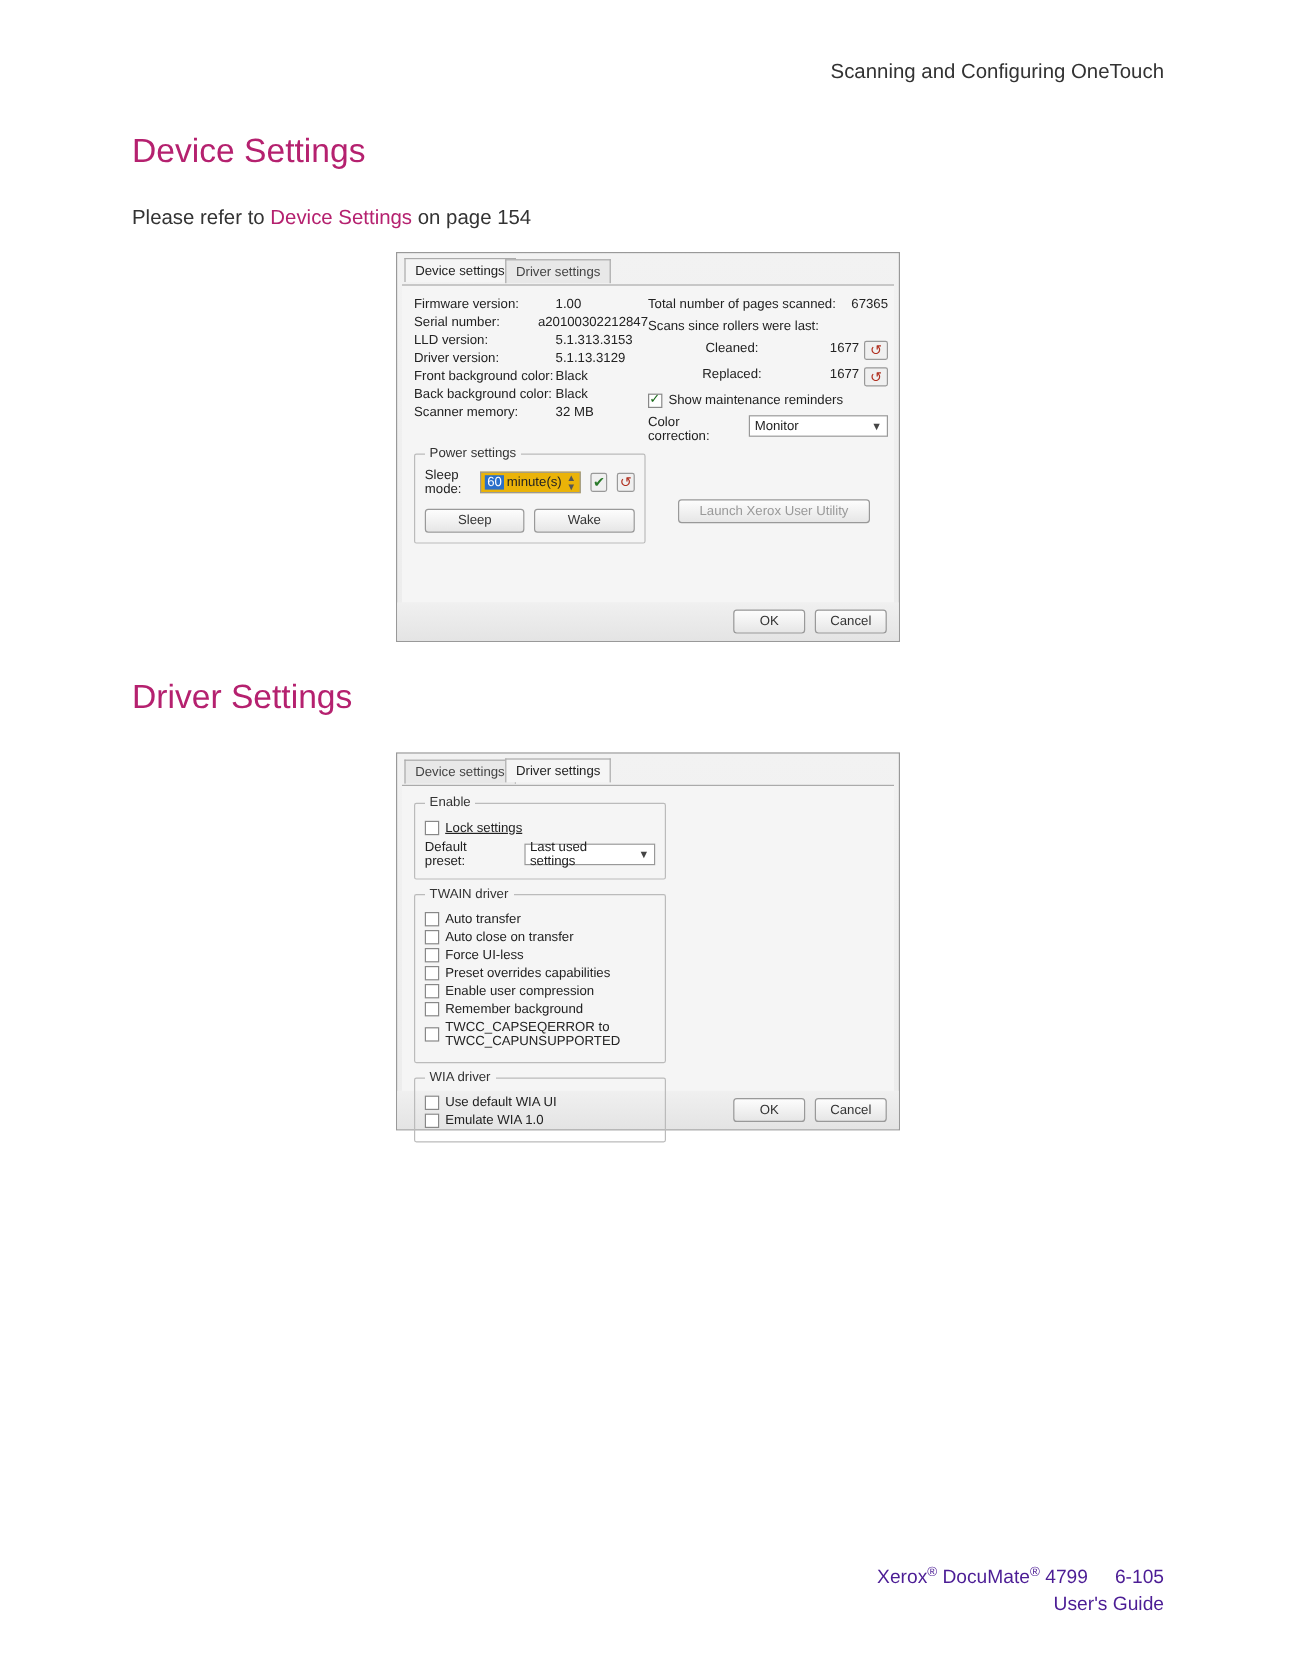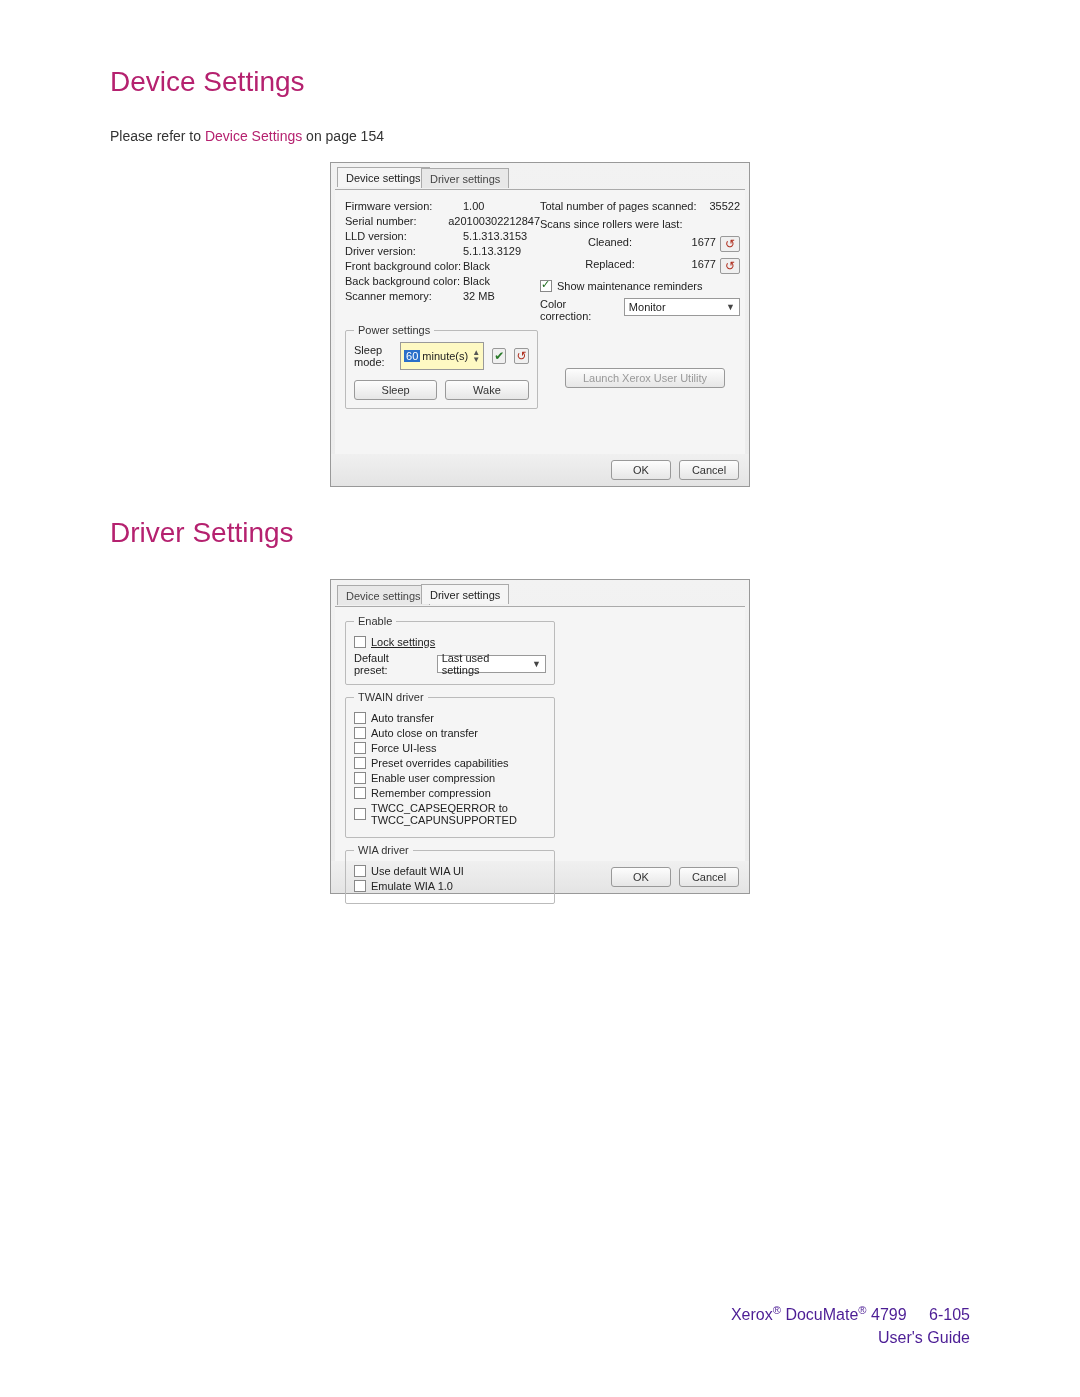--- a/index.html
+++ b/index.html
@@ -21,21 +21,21 @@
     color: #333;
     margin-bottom: 40px;
   }
   h1.section {
     font-size: 28px;
     font-weight: normal;
     color: #b5216f;
     margin: 16px 0 30px 0;
   }
   .refer {
-    font-size: 14px;
+    font-size: 17px;
     color: #333;
     margin-bottom: 18px;
   }
   .refer .link { color: #b5216f; }
   .dialog {
     margin: 0 auto 30px auto;
     border: 1px solid #999;
     background: linear-gradient(#f2f2f2,#ececec);
     font-family: Tahoma, Verdana, sans-serif;
     font-size: 11px;
@@ -104,22 +104,22 @@
   }
   fieldset.grp legend { padding:0 4px; color:#333; }
   .btn {
     display:inline-flex; align-items:center; justify-content:center;
     height:20px; padding:0 14px; border:1px solid #999;
     background:linear-gradient(#fdfdfd,#e6e6e6); border-radius:3px;
     font-size:11px; color:#333;
   }
   .btn.disabled { color:#999; }
   .spin {
-    display:inline-flex; align-items:center; height:28px;
-    border:1px solid #999; background:#fef9c3; padding:0 3px; font-size:11px;
+    display:inline-flex; align-items:center; height:18px;
+    border:1px solid #999; background:#eab308; padding:0 3px; font-size:11px;
   }
   .spin .unit { margin-left:2px; }
   .spin .updn { margin-left:4px; font-size:8px; line-height:7px; color:#555; display:flex; flex-direction:column; }
   .apply-btn {
     display:inline-flex; width:20px; height:16px; border:1px solid #999;
     background:#f0f0f0; border-radius:2px; align-items:center; justify-content:center;
     color:#2a7a2a; font-size:12px; margin-left:4px;
   }
   .dialog-footer {
     height:32px; display:flex; justify-content:flex-end; align-items:center;
@@ -131,20 +131,21 @@
     position:absolute; bottom:48px; right:110px; text-align:right;
     font-size:16px; color:#4c1d95; line-height:1.4;
   }
   .footer .pg { margin-left:18px; }
   sup { font-size:0.7em; }
 </style>
 </head>
 <body>
 
 <div class="page">
+  <div class="header-right">Scanning and Configuring OneTouch</div>
 
   <h1 class="section">Device Settings</h1>
 
   <div class="refer">
     <span>Please refer to </span><span class="link">Device Settings</span><span> on page 154</span>
   </div>
 
   <div class="dialog dialog1">
     <div class="tabs">
       <div class="tab" style="left:6px;">Device settings</div>
@@ -178,21 +179,21 @@
           </div>
         <div class="info-row">
             <span class="lbl">Scanner memory:</span>
             <span class="val">32 MB</span>
           </div>
       </div>
 
       <div class="right-col">
         <div class="right-row">
           <span>Total number of pages scanned:</span>
-          <span class="small-num">35522</span>
+          <span class="small-num">67365</span>
         </div>
         <div class="right-row">
           <span>Scans since rollers were last:</span>
         </div>
         <div class="right-row" style="justify-content:flex-end;">
           <span style="flex:1; text-align:center;">Cleaned:</span>
           <span class="small-num">1677</span>
           <span class="reset-btn">↺</span>
         </div>
         <div class="right-row" style="justify-content:flex-end;">
@@ -283,21 +284,21 @@
         <div class="chk-row" style="margin-left:0;">
             <span class="cb"></span>
             <span>Preset overrides capabilities</span>
           </div>
         <div class="chk-row" style="margin-left:0;">
             <span class="cb"></span>
             <span>Enable user compression</span>
           </div>
         <div class="chk-row" style="margin-left:0;">
             <span class="cb"></span>
-            <span>Remember compression</span>
+            <span>Remember background</span>
           </div>
         <div class="chk-row" style="margin-left:0;">
             <span class="cb"></span>
             <span>TWCC_CAPSEQERROR to TWCC_CAPUNSUPPORTED</span>
           </div>
       </fieldset>
 
       <fieldset class="grp" style="width:210px;">
         <legend>WIA driver</legend>
         <div class="chk-row" style="margin-left:0;">

